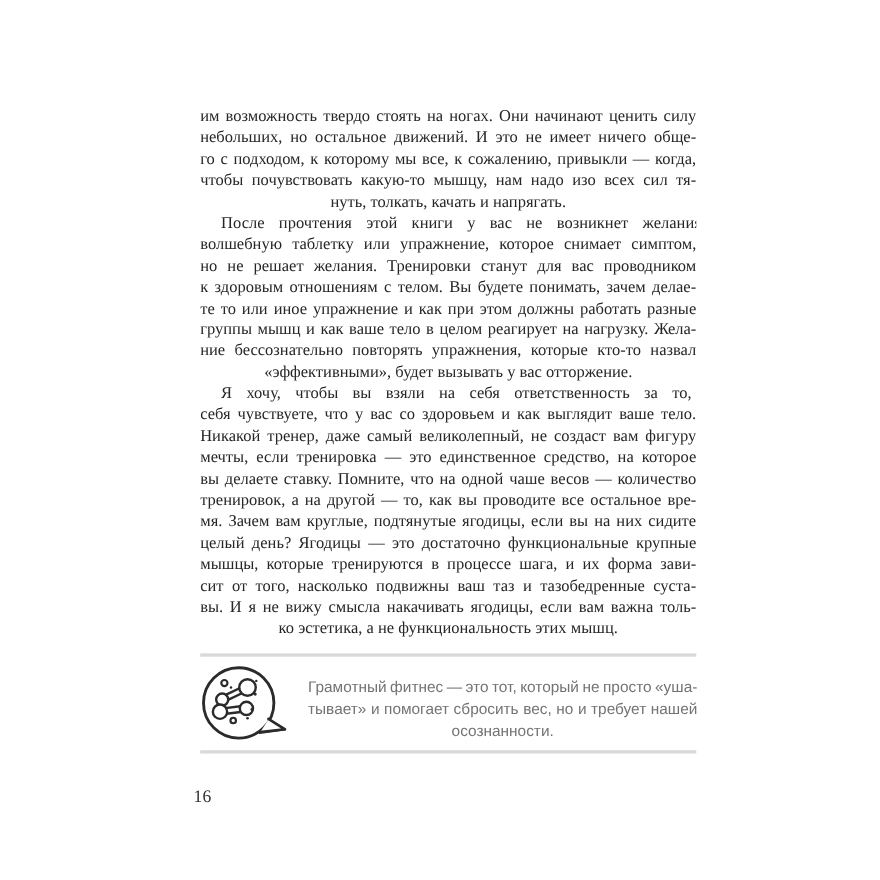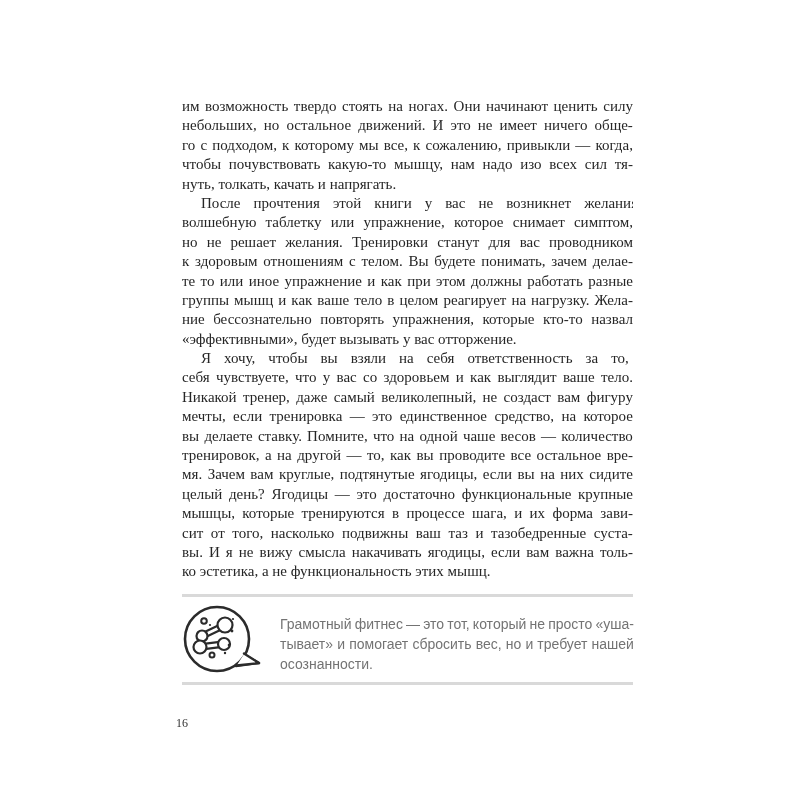--- a/index.html
+++ b/index.html
@@ -21,21 +21,21 @@
   .body-text{
     position:absolute;
     left:182px;top:97px;
     width:451px;
     font-size:15px;
     color:#262626;
   }
   .body-text .line{line-height:19.4px;height:19.4px;font-family:Liberation Serif, serif;}
   .line{display:flex;justify-content:space-between;overflow:hidden;}
   .line span{white-space:pre;flex:0 0 auto;}
-  .line.plain{display:block;text-align:left;}
+  .line.plain{display:block;text-align:center;}
   .line.indent{padding-left:19px;gap:13px;}
   .rule{
     position:absolute;
     left:182px;
     width:451px;height:3px;
     background:#d9d9d9;
   }
   .rule.top{top:594px;}
   .rule.bottom{top:682px;}
   .callout-icon{
@@ -48,21 +48,21 @@
     left:280px;top:615px;
     width:354px;
     font-family:"Liberation Sans", sans-serif;
     font-size:14px;
     color:#737373;
   }
   .callout-text .line{line-height:19.8px;height:19.8px;}
   .page-number{
     position:absolute;
     left:176px;top:716px;
-    font-size:12px;
+    font-size:16px;
     color:#333333;
   }
 </style>
 </head>
 <body>
 
 <div class="page">
 
 
   <div class="body-text" id="body-text">

